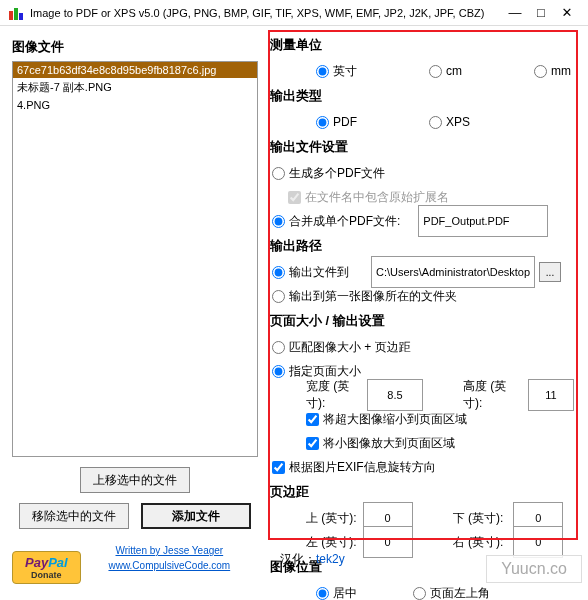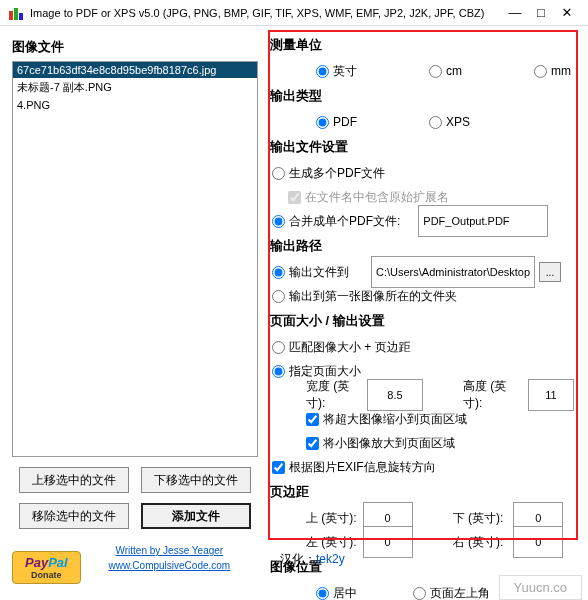--- a/index.html
+++ b/index.html
@@ -7,21 +7,21 @@
 .titlebar { height: 26px; border-bottom: 1px solid #ddd; display: flex; align-items: center; padding: 0 8px; font-size: 11px; }
 .titlebar .icon { width: 16px; height: 16px; margin-right: 6px; display: inline-flex; }
 .titlebar .icon svg { width: 16px; height: 16px; }
 .titlebar .title { flex: 1; }
 .titlebar .winbtn { width: 26px; text-align: center; font-size: 13px; cursor: default; }
 .container { display: flex; height: 558px; }
 .leftcol { width: 266px; padding: 8px 8px 0 12px; display: flex; flex-direction: column; }
 .section-hdr { font-weight: bold; font-size: 13px; margin: 4px 0 5px 0; }
 .filelist { flex: 1; border: 1px solid #999; background: #fff; font-size: 11px; overflow: hidden; }
 .filelist .item { padding: 2px 4px; }
-.filelist .item.selected { background: #0c4a6e; color: #fff; }
+.filelist .item.selected { background: #a16207; color: #fff; }
 .btnrow { display: flex; gap: 12px; margin: 10px 0 0 0; justify-content: center; }
 .btnrow button { width: 110px; height: 26px; border: 1px solid #888; background: #f0f0f0; font-size: 12px; }
 .btnrow button.primary { border: 2px solid #222; font-weight: bold; }
 .paypal { margin: 12px 0 0 0; display: inline-block; background: #ffc439; border: 1px solid #b8962a; border-radius: 4px; padding: 3px 12px; font-family: Arial; font-size: 13px; font-style: italic; font-weight: bold; }
 .paypal .blue { color: #701a75; }
 .paypal .cyan { color: #009cde; }
 .paypal .donate { font-size: 9px; font-style: normal; display: block; text-align: center; color: #333; }
 .credits { font-size: 10px; color: #0058cc; text-decoration: underline; text-align: center; margin-top: 4px; line-height: 1.5; }
 .rightcol { flex: 1; position: relative; padding: 6px 14px 0 4px; display: flex; flex-direction: column; }
 .highlight-box { position: absolute; top: 4px; left: 2px; right: 10px; bottom: 44px; border: 2px solid #ed1c24; pointer-events: none; }
@@ -31,21 +31,21 @@
 .chk, .rad { margin-right: 4px; vertical-align: middle; }
 input[type="text"] { border: 1px solid #999; height: 32px; padding: 0 4px; font-size: 11px; text-align: center; }
 input[type="text"].left { text-align: left; }
 .lbl-r { margin: 0 4px 0 34px; }
 .sub { margin-left: 18px; color: #999; }
 .sub input { vertical-align: middle; margin-right: 4px; }
 .indent2 { margin-left: 36px; }
 .browse-btn { width: 22px; height: 20px; border: 1px solid #888; background: #eee; margin-left: 4px; font-size: 10px; }
 .footer-right { position: absolute; bottom: 16px; left: 14px; font-size: 12px; }
 .footer-right .link { color: #0058cc; }
-.watermark { position: absolute; right: 6px; bottom: 0; font-size: 13px; color: #aaa; background: rgba(255,255,255,0.85); border: 1px solid #ddd; padding: 4px 14px; font-family: Arial; }
+.watermark { position: absolute; right: 6px; bottom: 17px; font-size: 16px; color: #aaa; background: rgba(255,255,255,0.85); border: 1px solid #ddd; padding: 4px 14px; font-family: Arial; }
 </style>
 </head>
 <body>
 
 <div class="titlebar">
   <span class="icon">
     <svg viewBox="0 0 16 16">
         <rect x="1" y="6" width="4" height="9" fill="#d32"></rect>
         <rect x="6" y="3" width="4" height="12" fill="#2a2"></rect>
         <rect x="11" y="8" width="4" height="7" fill="#22d"></rect>
@@ -60,21 +60,20 @@
 <div class="container">
   <div class="leftcol">
     <div class="section-hdr">图像文件</div>
     <div class="filelist">
       <div class="item selected">67ce71b63df34e8c8d95be9fb8187c6.jpg</div>
       <div class="item">未标题-7 副本.PNG</div>
       <div class="item">4.PNG</div>
     </div>
     <div class="btnrow">
       <button>上移选中的文件</button>
-      <button>下移选中的文件</button>
     </div>
     <div class="btnrow">
       <button>移除选中的文件</button>
       <button class="primary">添加文件</button>
     </div>
     <div style="display:flex; align-items:flex-start; margin-top:10px;">
       <span class="paypal">
         <span class="blue">Pay</span><span class="cyan">Pal</span>
         <span class="donate">Donate</span>
       </span>

